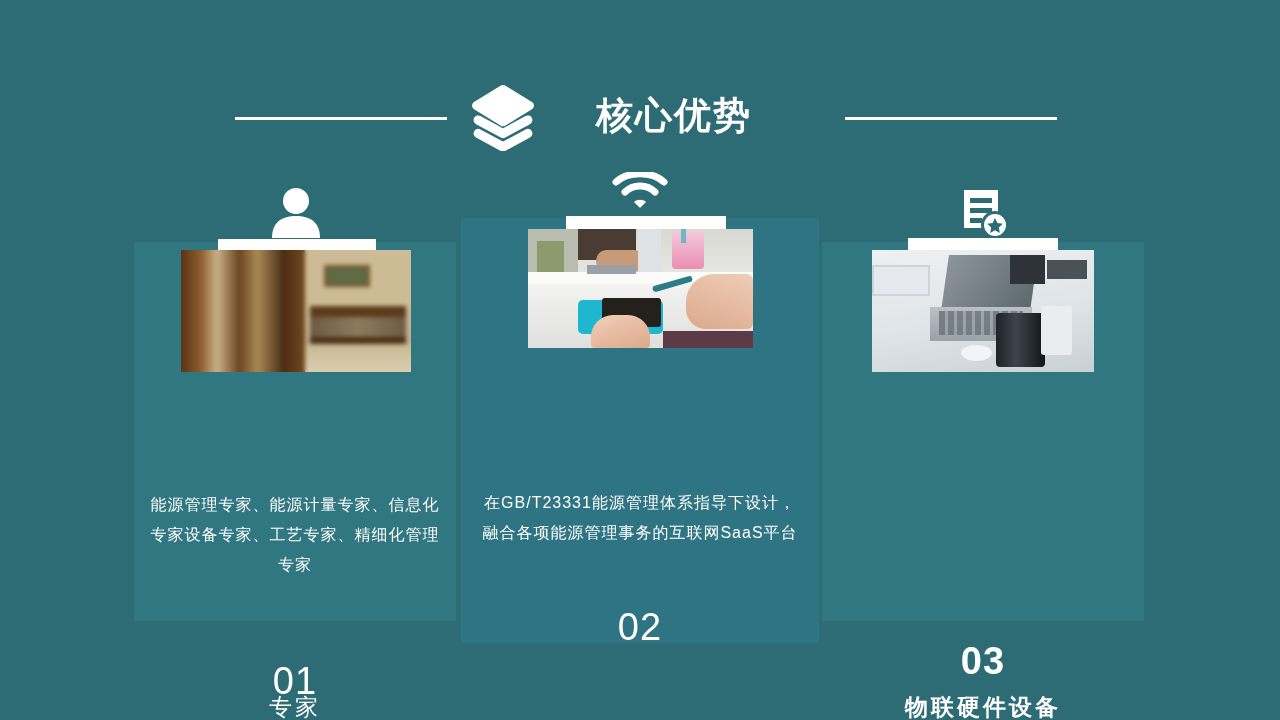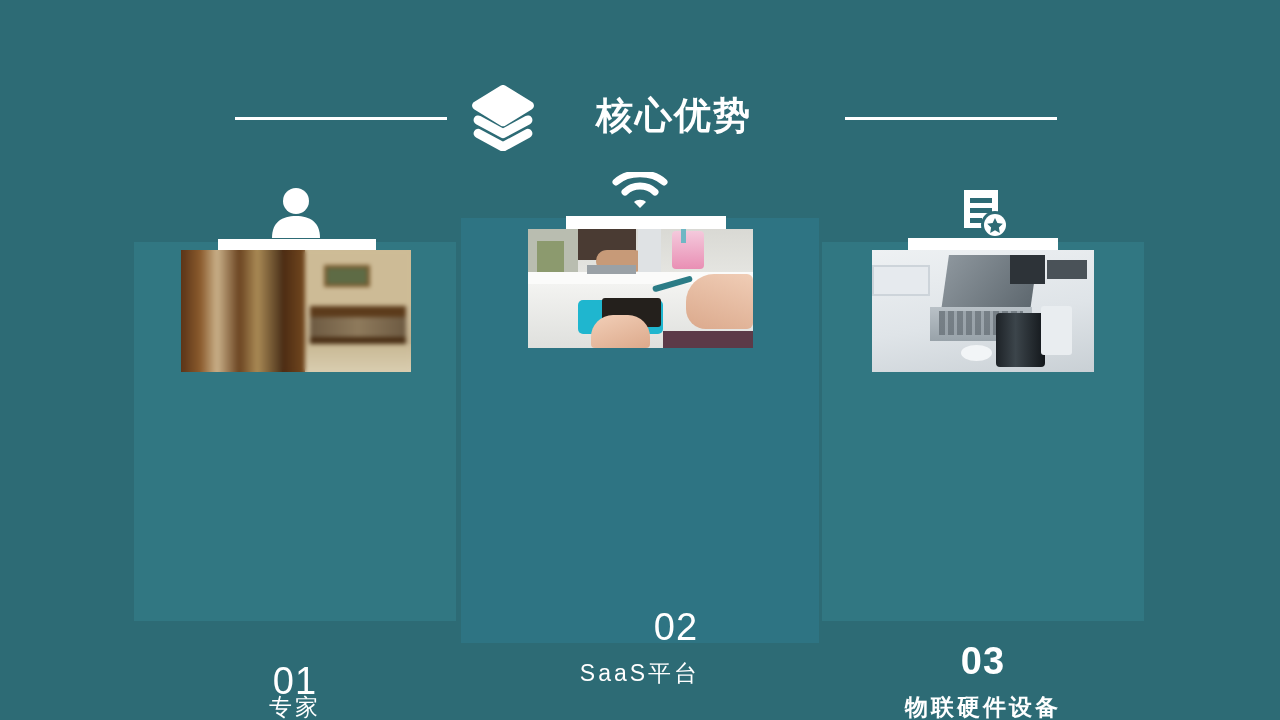--- a/index.html
+++ b/index.html
@@ -133,21 +133,21 @@
     font-size: 16px;
     line-height: 30px;
     text-align: center;
     letter-spacing: 1px;
   }
 
   .c1 .num      { top: 416px; left: 0; }
   .c1 .subtitle { top: 450px; left: 0; }
   .c3 .num      { top: 396px; left: 0; }
   .c3 .subtitle { top: 450px; left: 0; }
-  .center .num      { top: 386px; left: 0; margin-left: 36px; }
+  .center .num      { top: 386px; left: 0; }
   .center .subtitle { top: 440px; left: 0; }
 
   .txt1 { left: 150px; top: 490px; width: 290px; }
   .txt3 { left: 840px; top: 490px; width: 290px; }
   .txt2 { left: 480px; top: 488px; width: 320px; }
 </style>
 </head>
 <body>
 
 <div id="slide">
@@ -214,20 +214,21 @@
          background:#5c3b1b;"></div>
     <div class="ph-layer" style="left:56%;top:55%;width:42%;height:16%;
          background:linear-gradient(90deg,#6d5a42,#8e7a5c,#6d5a42);"></div>
     <div class="ph-layer" style="left:56%;top:71%;width:42%;height:6%;
          background:#4b3016;"></div>
     <div class="ph-layer" style="left:54%;top:77%;width:46%;height:23%;
          background:linear-gradient(180deg,#c8b894,#d9cdb0);"></div>
     <div class="ph-layer" style="left:0;top:0;width:100%;height:100%;
          backdrop-filter:blur(2px);"></div>
   </div>
+  <div class="body-text txt1">能源管理专家、能源计量专家、信息化专家设备专家、工艺专家、精细化管理专家</div>
 
   <div class="card side c3">
     <div class="num">03</div>
     <div class="subtitle">物联硬件设备</div>
   </div>
   <div class="white-bar bar3"></div>
   <div class="photo p3">
     <div class="ph-layer" style="left:0;top:0;width:100%;height:100%;
          background:linear-gradient(170deg,#eef1f3 0%,#dfe4e8 55%,#c9d0d5 100%);"></div>
     <div class="ph-layer" style="left:0;top:12%;width:26%;height:26%;
@@ -248,21 +249,20 @@
          background:linear-gradient(90deg,#1d2227,#3c454b 40%,#12161a);
          border-radius:4px;"></div>
     <div class="ph-layer" style="left:76%;top:46%;width:14%;height:40%;
          background:#e9edf0;border-radius:3px;"></div>
     <div class="ph-layer" style="left:40%;top:78%;width:14%;height:13%;
          background:#f2f5f7;border-radius:50%;"></div>
   </div>
 
   <div class="card center">
     <div class="num">02</div>
-    <div class="subtitle">SaaS平台</div>
   </div>
   <div class="white-bar bar2"></div>
   <div class="photo p2">
     <div class="ph-layer" style="left:0;top:0;width:100%;height:100%;
          background:linear-gradient(180deg,#d9d9d4 0%,#e6e6e2 40%,#f0f0ee 100%);"></div>
     <div class="ph-layer" style="left:0;top:0;width:22%;height:44%;
          background:#b9bdb0;"></div>
     <div class="ph-layer" style="left:4%;top:10%;width:12%;height:26%;
          background:#8c9a6e;"></div>
     <div class="ph-layer" style="left:22%;top:0;width:26%;height:26%;
@@ -287,14 +287,15 @@
          background:#24201c;border-radius:3px;"></div>
     <div class="ph-layer" style="left:55%;top:44%;width:18%;height:5%;
          background:#2b7c86;transform:rotate(-16deg);border-radius:3px;"></div>
     <div class="ph-layer" style="left:70%;top:38%;width:30%;height:46%;
          background:linear-gradient(200deg,#f0cdb6,#dba98c);border-radius:28px 6px 6px 20px;"></div>
     <div class="ph-layer" style="left:28%;top:72%;width:26%;height:28%;
          background:linear-gradient(160deg,#f2cfb8,#dca98b);border-radius:22px 22px 4px 4px;"></div>
     <div class="ph-layer" style="left:60%;top:86%;width:40%;height:14%;
          background:#5c3a48;"></div>
   </div>
+  <div class="body-text txt2">在GB/T23331能源管理体系指导下设计，融合各项能源管理事务的互联网SaaS平台</div>
 
 </div>
 
 </body></html>

